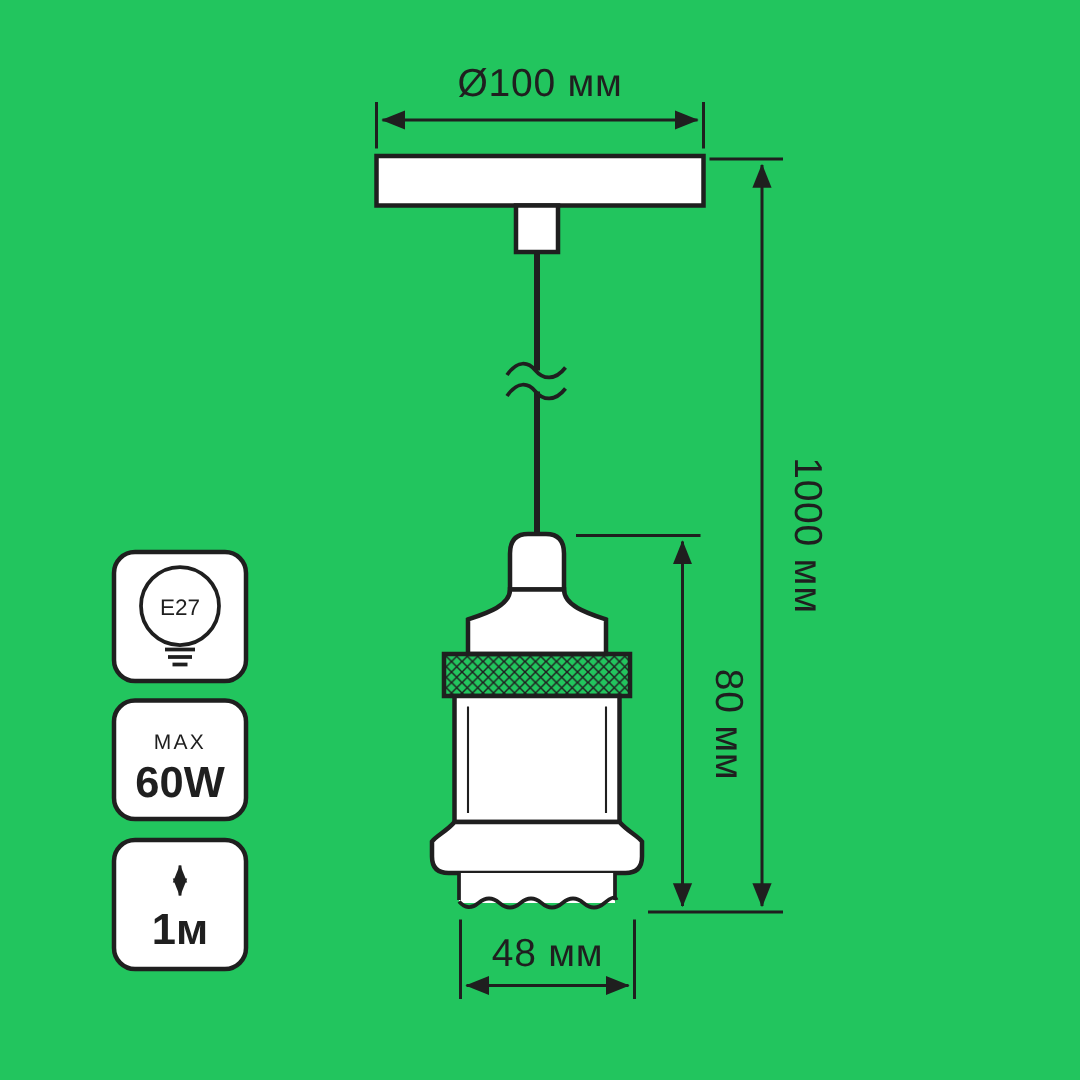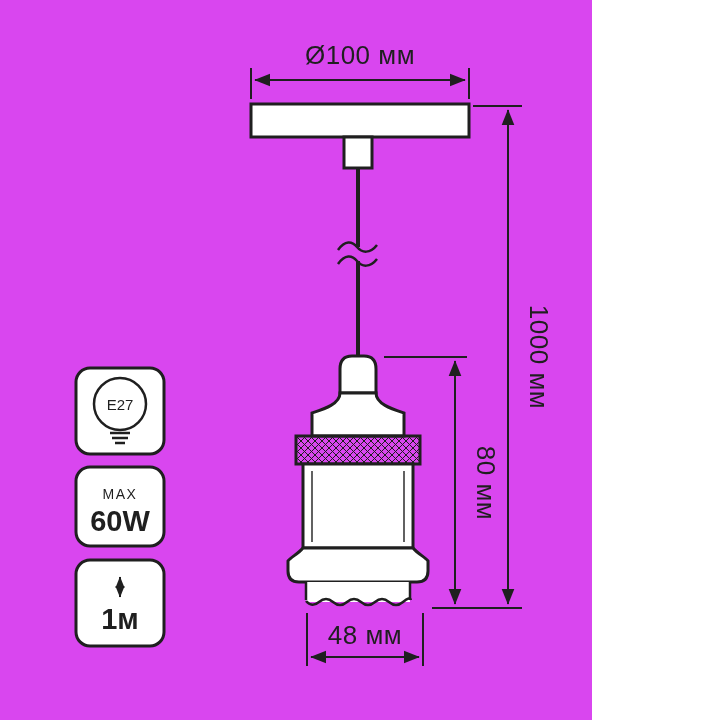--- a/index.html
+++ b/index.html
@@ -1,17 +1,17 @@
 <!DOCTYPE html>
 <html><head>
 <meta charset="utf-8">
 <style>
   * { box-sizing: border-box; }
   html, body { margin:0; padding:0; width:720px; height:720px; background:#ffffff; overflow:hidden; }
-  .stage { position:relative; width:592px; height:720px; background:#d946ef; }
+  .stage { position:relative; width:720px; height:720px; background:#22c55e; }
   svg { display:block; }
   text { font-family:"Liberation Sans","DejaVu Sans",sans-serif; fill:#1f1f1f; }
   .dim-text   { font-size:26px; font-weight:500; letter-spacing:.5px; }
   .badge-small{ font-size:14px; font-weight:500; letter-spacing:1.5px; }
   .badge-big  { font-size:29px; font-weight:700; }
   .e27-text   { font-size:15px; font-weight:500; }
   .stroke3 { stroke:#1f1f1f; stroke-width:3; fill:#ffffff; }
   .stroke25{ stroke:#1f1f1f; stroke-width:2.5; fill:none; }
   .stroke2 { stroke:#1f1f1f; stroke-width:2; fill:none; }
   .thin    { stroke:#1f1f1f; stroke-width:1.4; fill:none; }

